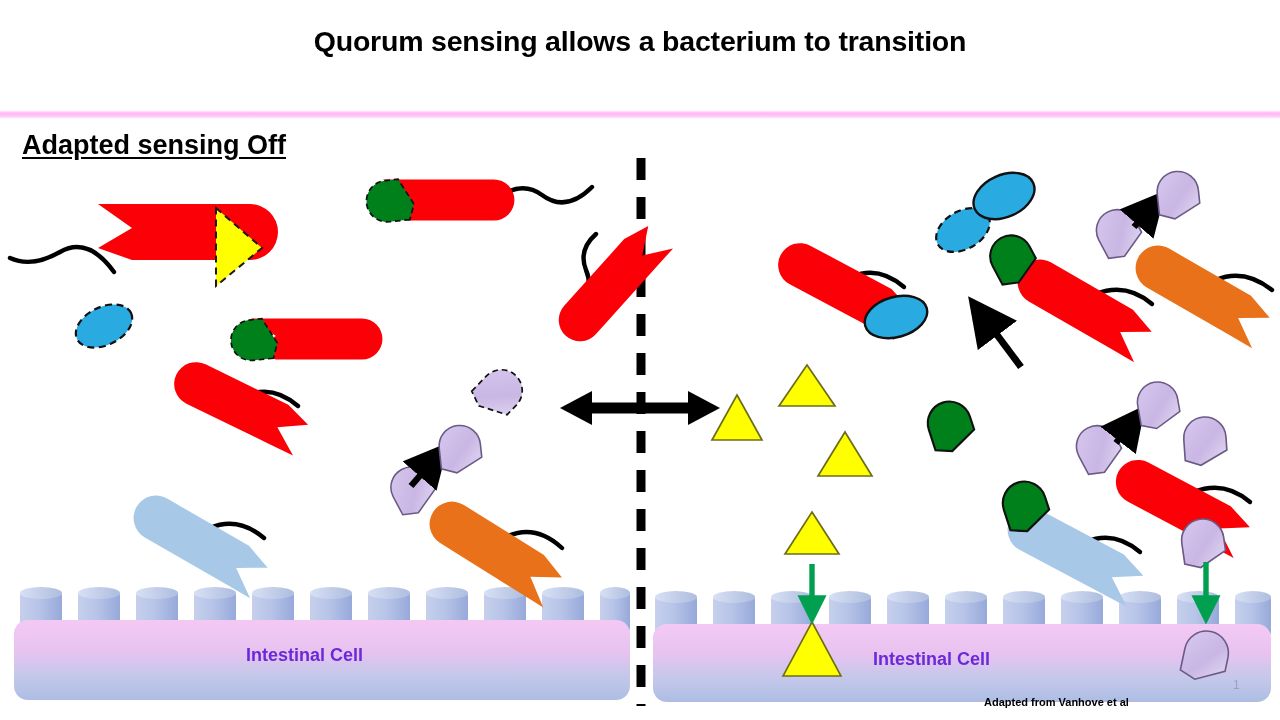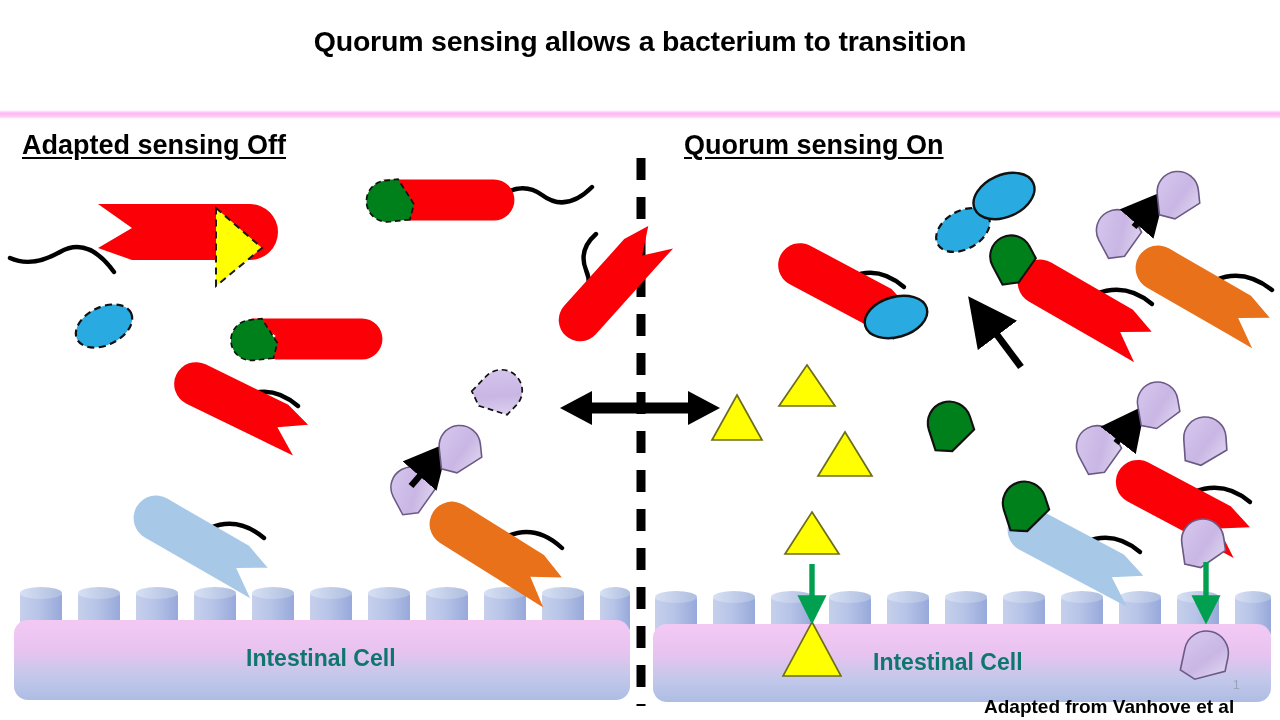--- a/index.html
+++ b/index.html
@@ -26,48 +26,47 @@
     position:absolute;
     font-size:27px;font-weight:bold;color:#000;
     text-decoration:underline;
     text-underline-offset:3px;
     white-space:nowrap;
   }
   #head-off{left:22px;top:130px;}
   #head-on{left:684px;top:130px;}
   .cell-label{
     position:absolute;
-    font-size:23px;font-weight:bold;color:#0f766e;
+    font-size:18px;font-weight:bold;color:#6d28d9;
     white-space:nowrap;
   }
   #label-cell-left{left:246px;top:645px;}
   #label-cell-right{left:873px;top:649px;}
   .credit{
     position:absolute;left:984px;top:696px;
-    font-size:19px;font-weight:bold;color:#000;white-space:nowrap;
+    font-size:11px;font-weight:bold;color:#000;white-space:nowrap;
   }
   .slideno{
     position:absolute;left:1233px;top:678px;
     font-size:12px;color:#9aa2b8;
   }
   svg.layer{position:absolute;left:0;top:0;width:1280px;height:720px;}
 </style>
 </head>
 <body>
 
 <div id="stage">
 
   <div class="title">
     <div>Quorum sensing allows a bacterium to transition</div>
   </div>
 
   <div class="pinkband"></div>
 
   <div class="panel-head" id="head-off">Adapted sensing Off</div>
-  <div class="panel-head" id="head-on">Quorum sensing On</div>
 
   <svg class="layer" viewBox="0 0 1280 720">
     <defs>
       <linearGradient id="gradCellBody" x1="0" y1="0" x2="0" y2="1">
         <anterior></anterior>
         <stop offset="0%" stop-color="#f3c9f4"></stop>
         <stop offset="38%" stop-color="#e8c3f0"></stop>
         <stop offset="70%" stop-color="#c3c8ea"></stop>
         <stop offset="100%" stop-color="#aebde4"></stop>
       </linearGradient>

